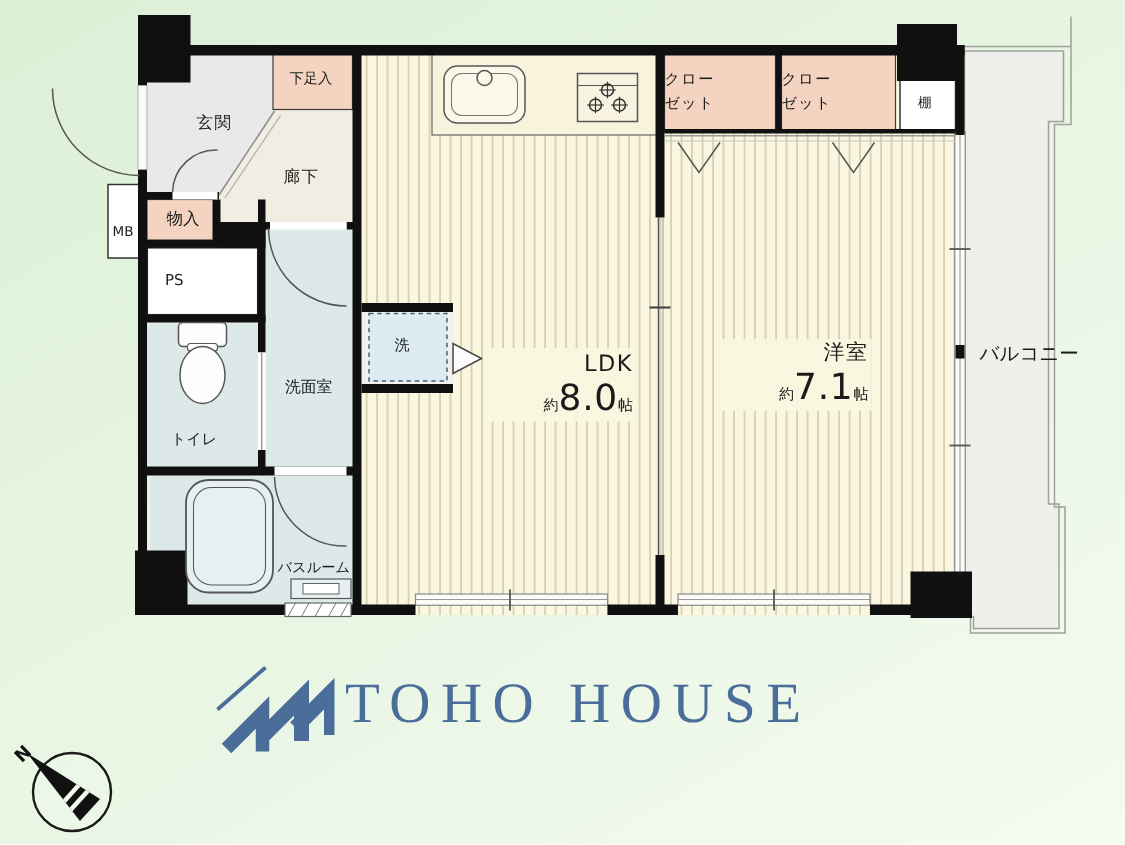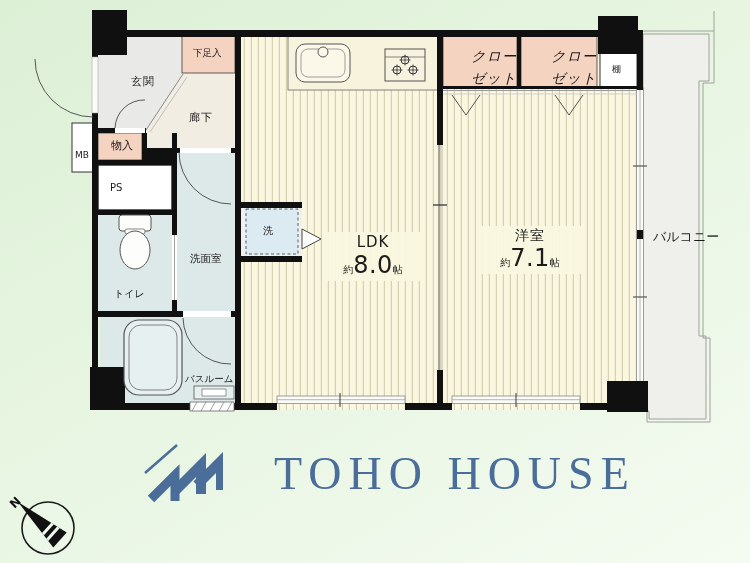--- a/index.html
+++ b/index.html
@@ -4,29 +4,29 @@
 <style>
   html,body{margin:0;padding:0;background:#fff;}
   .canvas{
     position:relative;width:750px;height:563px;overflow:hidden;
     background:linear-gradient(150deg,#dcf0d6 0%,#e7f5e1 45%,#f4fbf1 100%);
     font-family:"DejaVu Sans","Liberation Sans",sans-serif;
   }
   svg{display:block}
   .overlay{position:absolute;left:0;top:0;}
   .lbl{position:absolute;color:#1b1b1b;white-space:nowrap;line-height:1.2;}
-  .room-label{text-align:center;background:rgba(250,247,224,.95);padding:1px 2px;}
+  .room-label{text-align:right;background:rgba(250,247,224,.95);padding:1px 2px;}
   .rname{font-size:15px;letter-spacing:1px;font-weight:500;}
   .rname.yo{font-size:14px;}
   .rarea .sm{font-size:10px;}
   .rarea .big{font-size:24px;letter-spacing:.5px;}
-  .closet-lbl{font-size:14px;letter-spacing:1px;text-align:right;line-height:1.55;font-style:italic;}
+  .closet-lbl{font-size:10px;letter-spacing:1px;text-align:left;line-height:1.55;}
   .brand-text{
     position:absolute;color:#4a6d99;font-family:"Liberation Serif","DejaVu Serif",serif;
-    font-size:46px;letter-spacing:7px;font-weight:500;margin-left:44px;
+    font-size:38px;letter-spacing:7px;font-weight:500;
   }
 </style>
 </head>
 <body>
 
 <div class="canvas">
 
   <svg class="overlay" width="750" height="563" viewBox="0 0 750 563">
     <defs>
       <pattern id="stripes" width="7" height="10" patternUnits="userSpaceOnUse">

